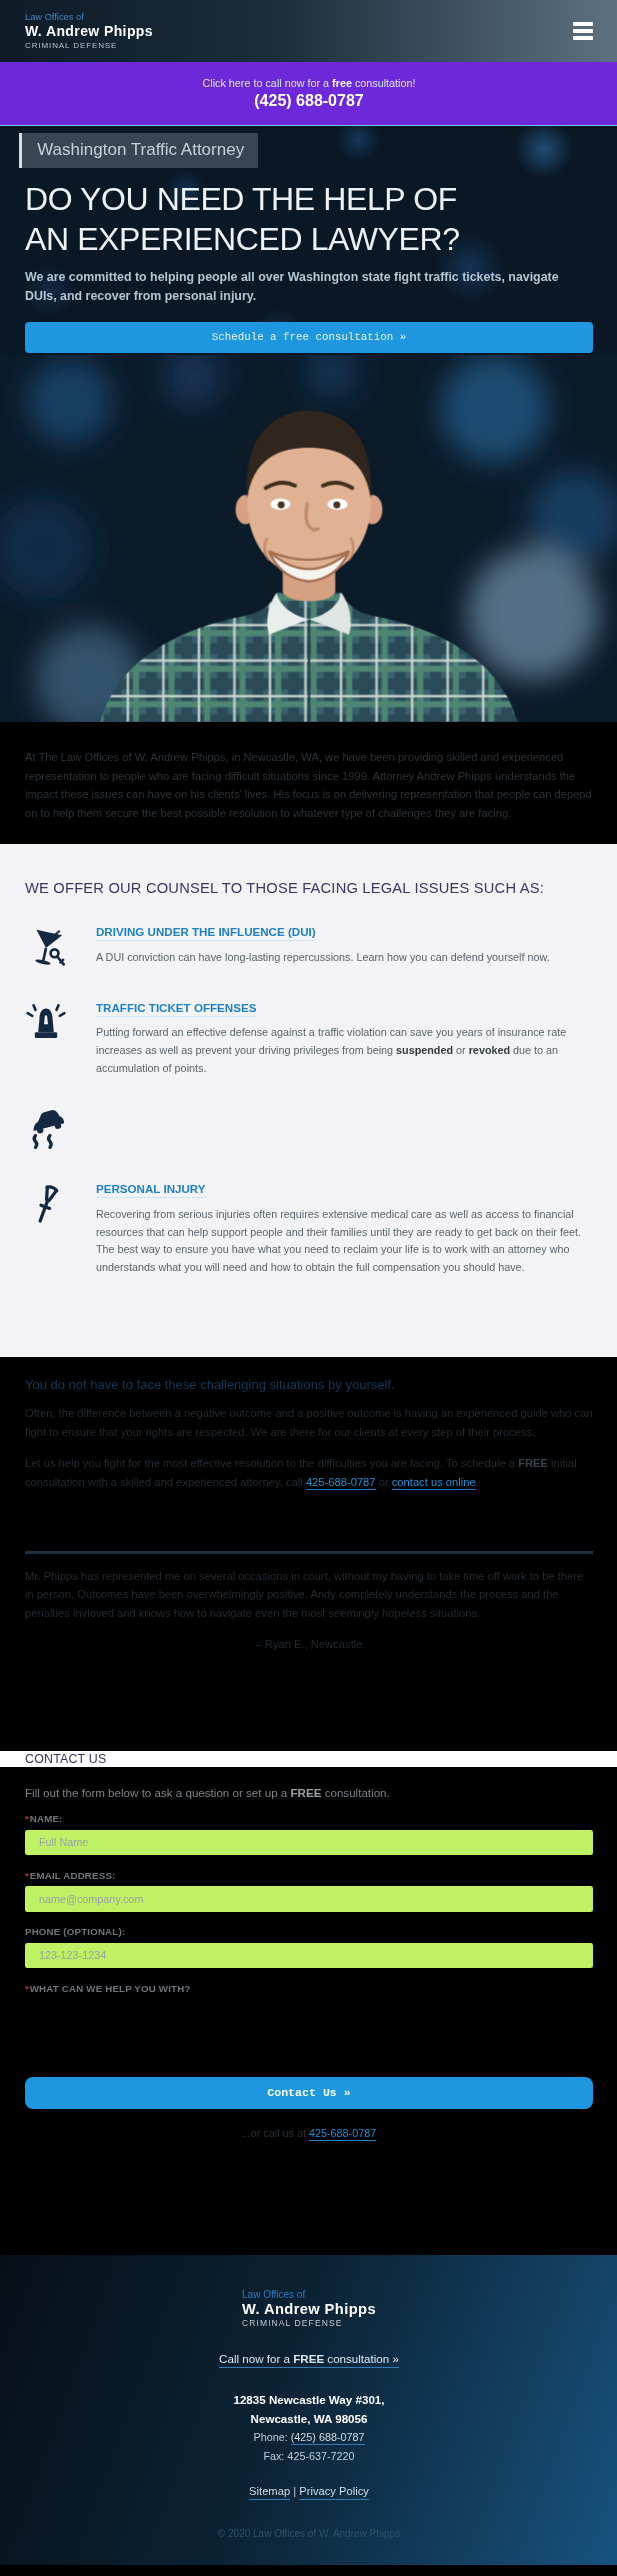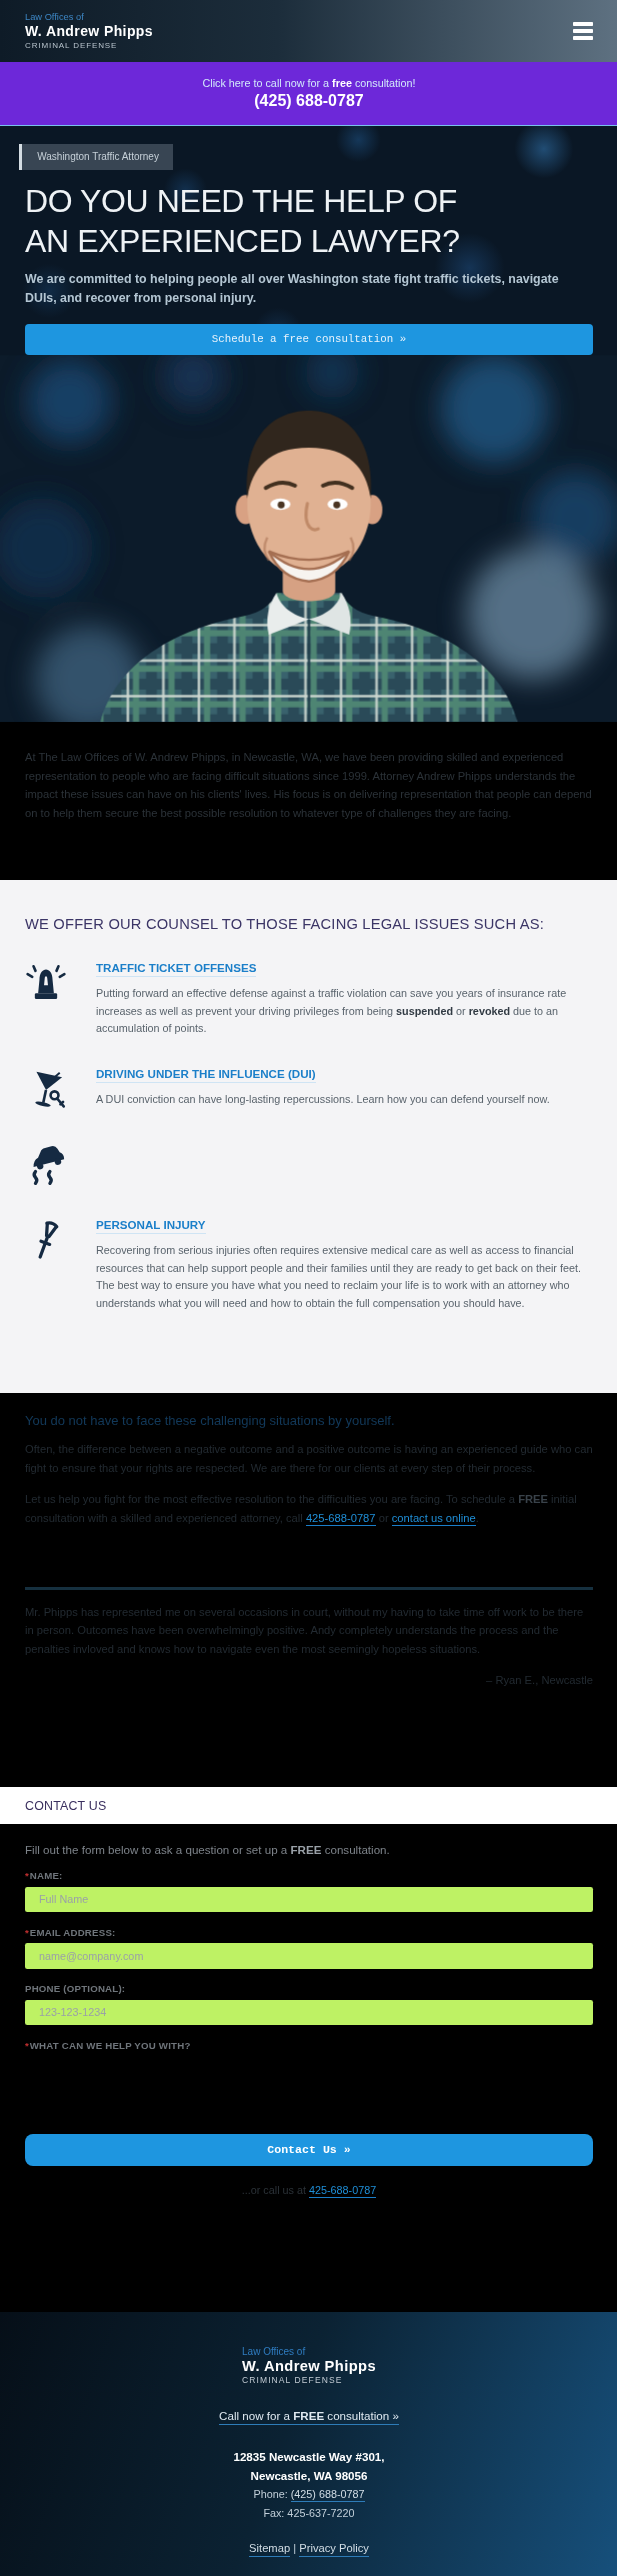--- a/index.html
+++ b/index.html
@@ -37,38 +37,38 @@
     background-color: #0a1725;
     background-image:
       radial-gradient(circle 42px at 88% 10%, rgba(48,112,168,.6), transparent 70%),
       radial-gradient(circle 32px at 58% 6%, rgba(30,82,132,.55), transparent 70%),
       radial-gradient(circle 31px at 30% 28%, rgba(26,72,118,.5), transparent 70%),
       radial-gradient(circle 50px at 76% 62%, rgba(36,92,152,.42), transparent 70%),
       radial-gradient(circle 39px at 8% 72%, rgba(22,62,102,.5), transparent 70%),
       radial-gradient(circle 35px at 45% 90%, rgba(30,80,130,.35), transparent 70%);
   }
   .hero-badge {
-    display: inline-block; margin-top: 12px; margin-left: -6.2px;
+    display: inline-block; margin-top: 1px; margin-left: -6.2px;
     border-left: 3.1px solid #d5dde3; background: rgba(112,127,140,.45);
-    color: #c6d0d8; font-size: 10px; padding: 7px 14px 7.7px 15.4px;
+    color: #c6d0d8; font-size: 17px; padding: 7px 14px 7.7px 15.4px;
   }
   .hero-title { margin-top: 12.4px; color: #eef2f5; font-size: 32px; font-weight: 300; line-height: 1.24; letter-spacing: -0.4px; }
   .hero-sub { margin-top: 8.5px; color: #b4c6d3; font-size: 12.4px; font-weight: bold; line-height: 1.55; }
   .btn-primary {
     display: flex; align-items: center; justify-content: center;
     background: #1e96e0; border: none; border-radius: 3.9px; width: 100%;
     color: #e9f3fb; cursor: pointer; font-family: Liberation Mono, monospace;
   }
   .hero-cta { height: 31px; margin-top: 15.4px; font-size: 10.8px; }
 
   
   .photo { height: 367px; overflow: hidden; line-height: 0; }
 
   
-  .intro { height: 158px; background: #000; padding: 26px 25px 0 25px; overflow: hidden; text-decoration: underline; }
+  .intro { height: 122px; background: #000; padding: 26px 25px 0 25px; overflow: hidden; text-decoration: underline; }
   .intro p { color: #2b3238; font-size: 11.2px; line-height: 1.66; }
 
   
   .services { height: 513px; overflow: hidden; background: #f4f4f6; padding: 36px 25px 0 25px; }
   .services-heading { color: #3b3566; font-size: 14.7px; font-weight: 400; letter-spacing: 0.2px; }
   .service-item { display: flex; margin-top: 29px; }
   .service-icon { width: 71px; flex: 0 0 71px; padding-top: 1.5px; }
   .service-body { flex: 1; }
   .service-title {
     display: inline-block; color: #1b7fc9; font-size: 11.6px; font-weight: bold;
@@ -78,24 +78,24 @@
   .service-text b { color: #323b44; }
 
   
   .challenge { height: 394px; overflow: hidden; background: #000; padding: 20px 25px 0 25px; }
   .challenge h3 { color: #12395a; font-size: 13px; font-weight: 400; }
   .challenge p { color: #222a31; font-size: 11.2px; line-height: 1.68; margin-top: 12.4px; }
   .blue-link { color: #1f8fd8; text-decoration: none; border-bottom: 1.5px solid #1a7ec9; padding-bottom: 0.8px; cursor: pointer; }
   .challenge p b { color: #39424a; }
   .divider { border: none; height: 3.1px; background: #16303f; margin: 59px 0 0 0; }
   .testimonial { margin-top: 59px; color: #2a3238; font-size: 11.2px; line-height: 1.62; }
-  .testimonial-attr { margin-top: 20px; text-align: right; color: #39444e; font-size: 11.2px; }
-
-  
-  .contact-bar { height: 37px; background: #fff; display: flex; align-items: center; padding-left: 25px; }
+  .testimonial-attr { margin-top: 20px; text-align: center; color: #39444e; font-size: 11.2px; }
+
+  
+  .contact-bar { height: 16px; background: #fff; display: flex; align-items: center; padding-left: 25px; }
   .contact-bar span { color: #3a2f5e; font-size: 12.4px; letter-spacing: 0.2px; }
 
   
   .form-section { height: 488px; overflow: hidden; background: #000; padding: 18.5px 25px 0 25px; }
   .form-intro { color: #7d838a; font-size: 11.6px; }
   .form-intro b { color: #9aa1a8; }
   .field-label { margin-top: 14.7px; font-size: 9.7px; font-weight: bold; color: #6f757b; letter-spacing: 0.2px; }
   .req { color: #c23030; margin-right: 0.8px; }
   .text-input, .text-area {
     width: 100%; background: #bef264; border: none; border-radius: 2.3px;
@@ -222,56 +222,56 @@
 <section class="intro">
   <p>At The Law Offices of W. Andrew Phipps, in Newcastle, WA, we have been providing skilled and experienced representation to people who are facing difficult situations since 1999. Attorney Andrew Phipps understands the impact these issues can have on his clients' lives. His focus is on delivering representation that people can depend on to help them secure the best possible resolution to whatever type of challenges they are facing.</p>
 </section>
 
 <section class="services">
   <h2 class="services-heading">WE OFFER OUR COUNSEL TO THOSE FACING LEGAL ISSUES SUCH AS:</h2>
 
   <div class="service-item">
     <div class="service-icon">
       <svg viewBox="0 0 64 64" width="42" height="42">
+        <g transform="rotate(12 32 32)">
+          <path d="M12 8 L52 8 L32 32 Z" fill="#152a42"></path>
+          <line x1="32" y1="32" x2="32" y2="52" stroke="#152a42" stroke-width="4"></line>
+          <ellipse cx="32" cy="54" rx="12" ry="3" fill="#152a42"></ellipse>
+          <line x1="47" y1="2" x2="38" y2="14" stroke="#152a42" stroke-width="3"></line>
+        </g>
+        <g fill="none" stroke="#152a42" stroke-width="4" stroke-linecap="round">
+          <circle cx="45" cy="40" r="6"></circle>
+          <line x1="49" y1="45" x2="59" y2="57"></line>
+          <line x1="54" y1="54" x2="58" y2="50"></line>
+        </g>
+      </svg>
+    </div>
+    <div class="service-body">
+      <span class="service-title">DRIVING UNDER THE INFLUENCE (DUI)</span>
+      <p class="service-text">A DUI conviction can have long-lasting repercussions. Learn how you can defend yourself now.</p>
+    </div>
+  </div>
+
+  <div class="service-item">
+    <div class="service-icon">
+      <svg viewBox="0 0 64 64" width="42" height="42">
         <path d="M22 26 C22 15 27 10 32 10 C37 10 42 15 42 26 L44 46 L20 46 Z" fill="#152a42"></path>
         <rect x="15" y="46" width="34" height="9" rx="2" fill="#152a42"></rect>
         <path d="M30 24 C30 19 34 19 34 24 L35 34 L29 34 Z" fill="#f4f4f6"></path>
         <g stroke="#152a42" stroke-width="4" stroke-linecap="round">
           <line x1="13" y1="5" x2="16" y2="12"></line>
           <line x1="51" y1="5" x2="48" y2="12"></line>
           <line x1="4" y1="17" x2="11" y2="21"></line>
           <line x1="60" y1="17" x2="53" y2="21"></line>
         </g>
       </svg>
     </div>
     <div class="service-body">
       <span class="service-title">TRAFFIC TICKET OFFENSES</span>
       <p class="service-text"><span>Putting forward an effective defense against a traffic violation can save you years of insurance rate increases as well as prevent your driving privileges from being </span><b>suspended</b><span> or </span><b>revoked</b><span> due to an accumulation of points.</span></p>
-    </div>
-  </div>
-
-  <div class="service-item">
-    <div class="service-icon">
-      <svg viewBox="0 0 64 64" width="42" height="42">
-        <g transform="rotate(12 32 32)">
-          <path d="M12 8 L52 8 L32 32 Z" fill="#152a42"></path>
-          <line x1="32" y1="32" x2="32" y2="52" stroke="#152a42" stroke-width="4"></line>
-          <ellipse cx="32" cy="54" rx="12" ry="3" fill="#152a42"></ellipse>
-          <line x1="47" y1="2" x2="38" y2="14" stroke="#152a42" stroke-width="3"></line>
-        </g>
-        <g fill="none" stroke="#152a42" stroke-width="4" stroke-linecap="round">
-          <circle cx="45" cy="40" r="6"></circle>
-          <line x1="49" y1="45" x2="59" y2="57"></line>
-          <line x1="54" y1="54" x2="58" y2="50"></line>
-        </g>
-      </svg>
-    </div>
-    <div class="service-body">
-      <span class="service-title">DRIVING UNDER THE INFLUENCE (DUI)</span>
-      <p class="service-text">A DUI conviction can have long-lasting repercussions. Learn how you can defend yourself now.</p>
     </div>
   </div>
 
   <div class="service-item">
     <div class="service-icon">
       <svg viewBox="0 0 64 64" width="42" height="42">
         <g transform="rotate(-14 32 20)">
           <path d="M10 30 Q12 20 20 18 L26 10 Q28 6 34 6 L44 6 Q50 6 52 12 L54 18 Q60 22 58 30 Z" fill="#152a42"></path>
           <circle cx="20" cy="31" r="5" fill="#152a42"></circle>
           <circle cx="48" cy="31" r="5" fill="#152a42"></circle>

